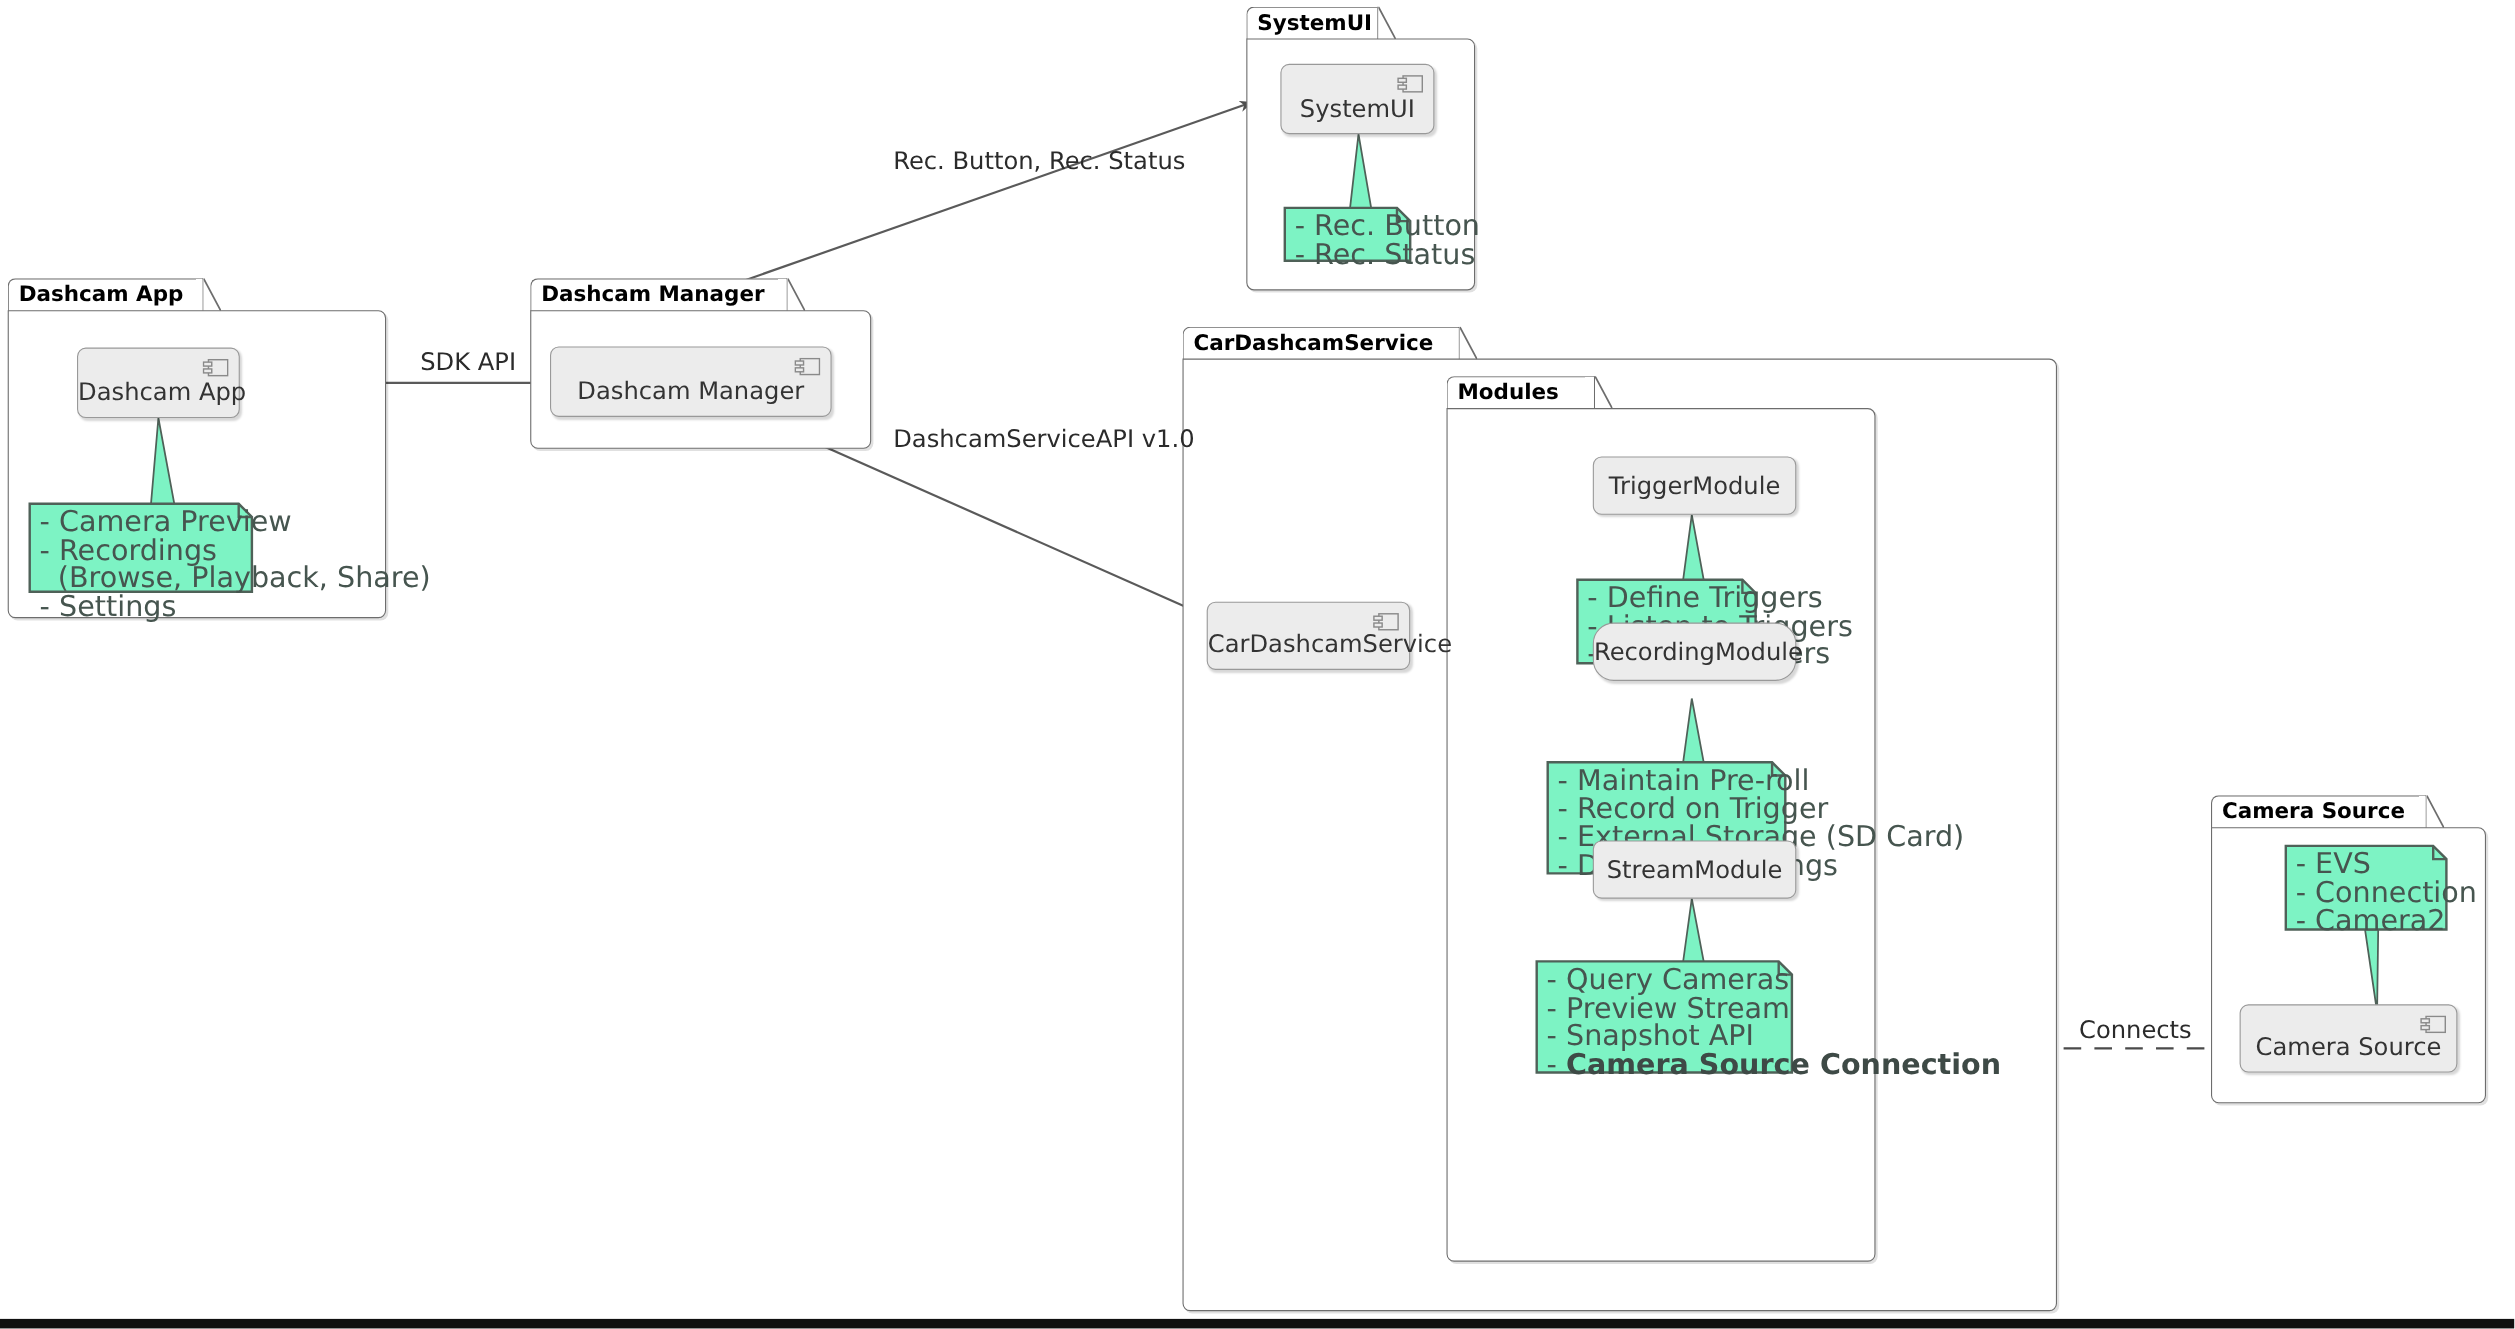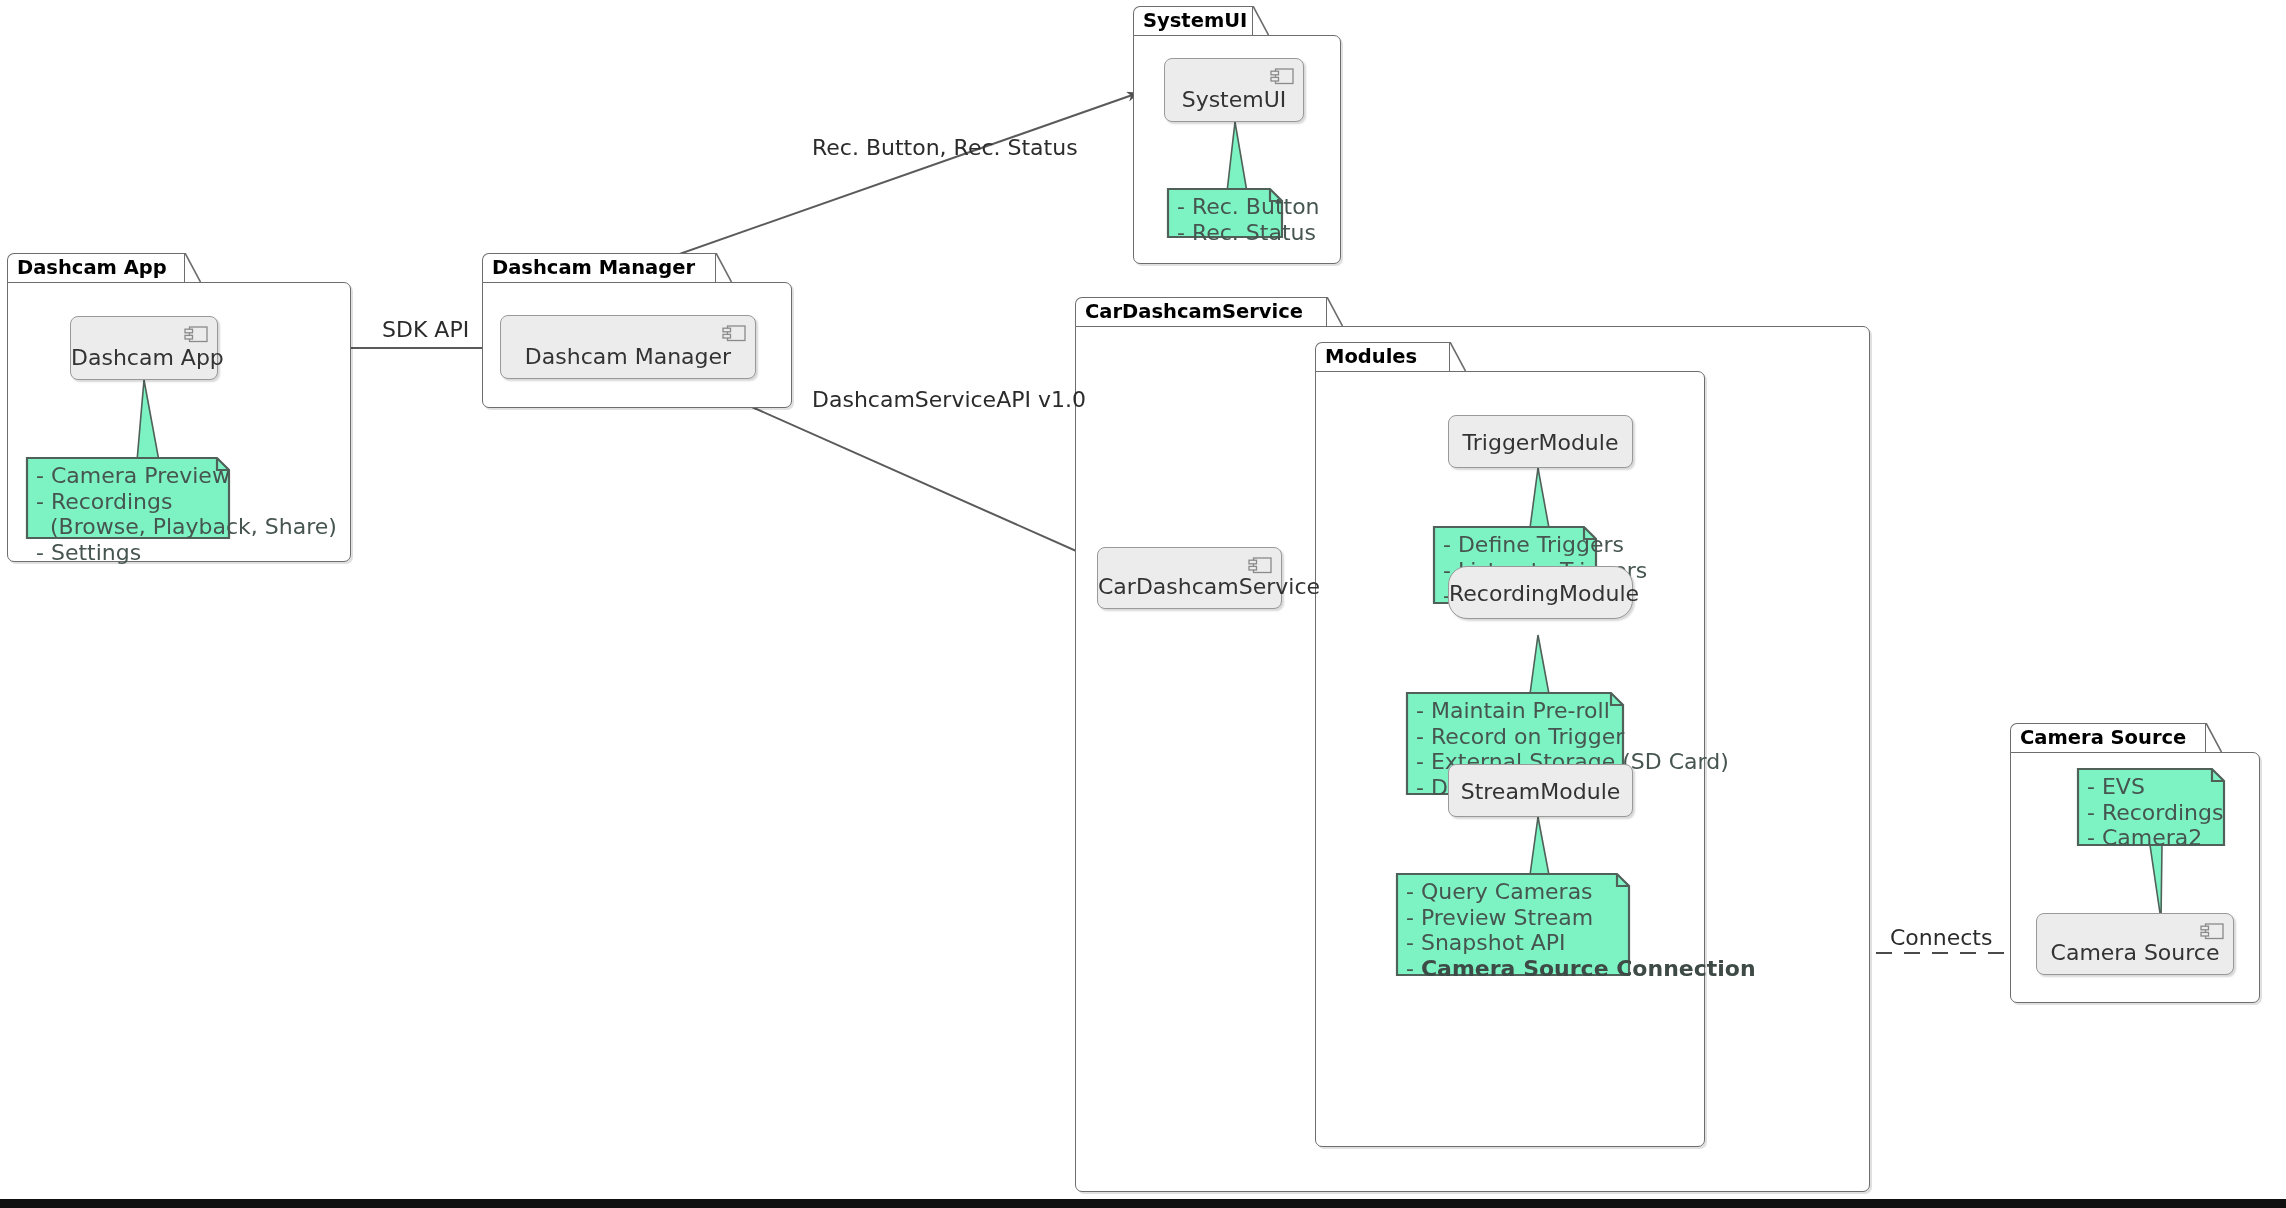--- a/index.html
+++ b/index.html
@@ -108,21 +108,21 @@
   
   .note {
     position: absolute;
     box-sizing: border-box;
     z-index: 5;
   }
   .note-text {
     position: absolute;
     left: 11px;
     top: 7px;
-    font-size: 22px;
+    font-size: 26px;
     line-height: 25.5px;
     color: #46554f;
     white-space: pre;
   }
   .note-text b {
     font-weight: bold;
     color: #3e4a46;
   }
 
   
@@ -362,21 +362,21 @@
     </svg>
     <div class="pkg-title" style="width:196px;">Camera Source</div>
     <div class="pkg-body" style="top:29px; width:250px; height:251px;"></div>
 
     <div class="note" style="left:66px; top:44px; width:150px; height:80px;">
       <svg viewBox="0 0 150 80" style="position:absolute;left:0;top:0;width:150px;height:80px;">
         <path d="M2,2 L136,2 L148,14 L148,78 L2,78 Z" fill="#7df3c4" stroke="#4f6158" stroke-width="2.2"></path>
         <path d="M136,2 L136,14 L148,14" fill="none" stroke="#4f6158" stroke-width="2.2"></path>
       </svg>
       <div class="note-text">- EVS
-- Recordings
+- Connection
 - Camera2</div>
     </div>
     <svg style="position:absolute; left:0; top:0; width:250px; height:280px; overflow:visible;">
       <path d="M152,122 L151,197 L140,122 Z" fill="#7df3c4" stroke="#4f6158" stroke-width="1.6"></path>
     </svg>
 
     <div class="comp" style="left:26px; top:190px; width:198px; height:62px;">
       <svg class="comp-icon" viewBox="0 0 24 17">
         <rect x="5.5" y="1" width="17.5" height="14.5" fill="#ececec" stroke="#8a8a8a" stroke-width="1.3"></rect>
         <rect x="1" y="3.2" width="7.5" height="3.6" fill="#ececec" stroke="#8a8a8a" stroke-width="1.3"></rect>

